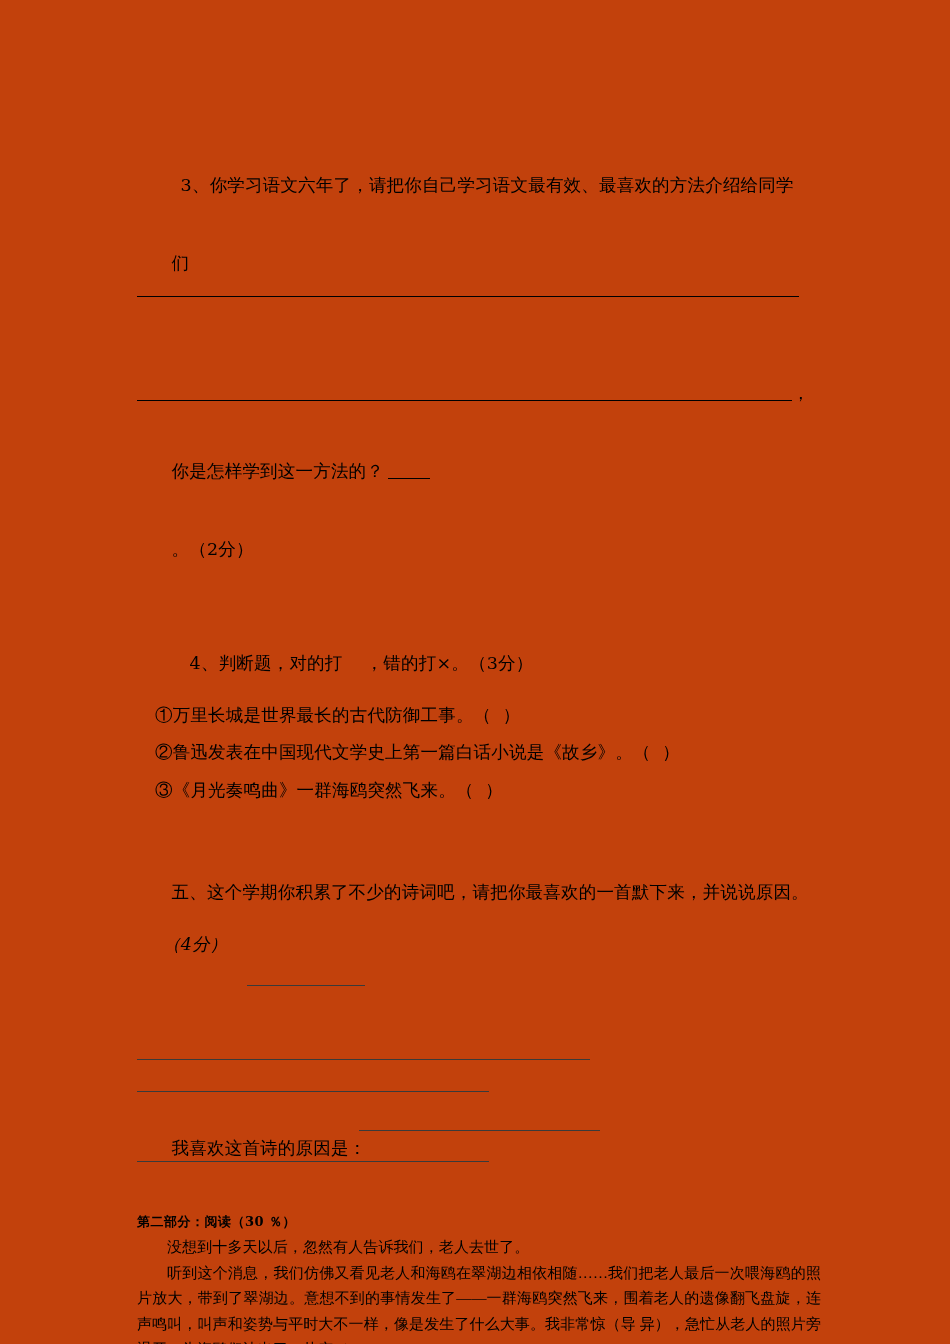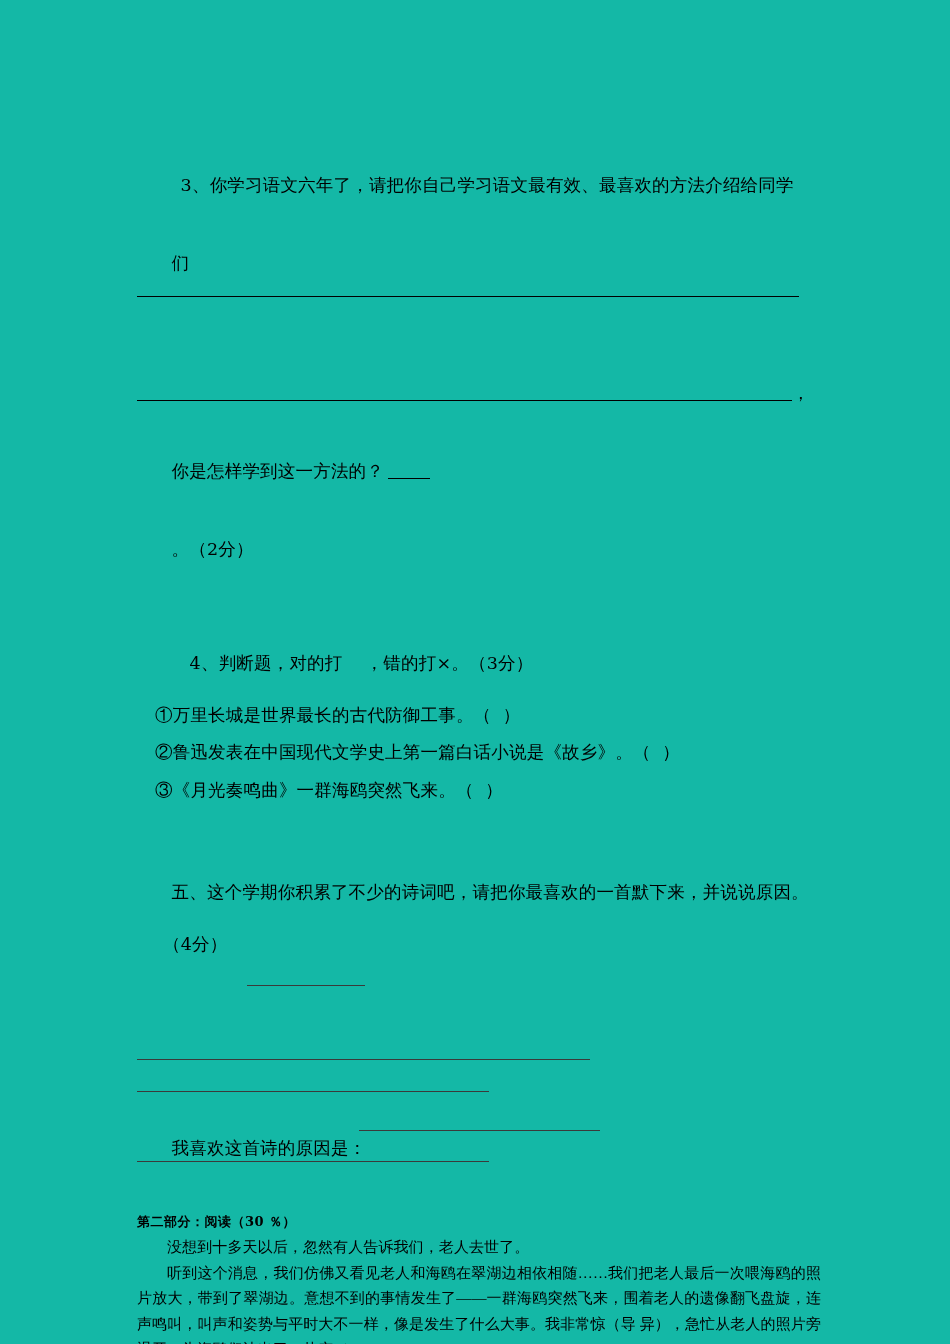--- a/index.html
+++ b/index.html
@@ -9,21 +9,21 @@
     background: #ffffff;
   }
   body {
     font-family: "DejaVu Serif", "Liberation Serif", serif;
     color: #000000;
   }
   #page {
     position: relative;
     width: 950px;
     height: 1344px;
-    background: #14b8a6;
+    background: #c2410c;
     overflow: hidden;
     box-sizing: border-box;
   }
   .sheet {
     position: absolute;
     left: 137px;
     top: 0;
     width: 684px;
   }
   
@@ -117,21 +117,21 @@
     <div style="height:11px" class="spacer"></div>
     <div class="q-line indent2">②鲁迅发表在中国现代文学史上第一篇白话小说是《故乡》。（  ）</div>
     <div style="height:12px" class="spacer"></div>
     <div class="q-line indent2">③《月光奏鸣曲》一群海鸥突然飞来。（  ）</div>
 
     <div style="height:50px" class="spacer"></div>
 
     <div class="q-line" style="padding-left:0;">
       <span>五、</span><span>这个学期你积累了不少的诗词吧，请把你最喜欢的一首默下来，并说说原因。</span>
     </div>
-    <div class="q-line" style="padding-left:26px;">（4分）</div>
+    <div class="q-line" style="padding-left:26px;font-style:italic;">（4分）</div>
 
     <div style="height:22px" class="spacer"></div>
     <div style="position:relative;height:26px;">
       <div class="rule" style="position:absolute;left:110px;top:6px;width:118px;"></div>
     </div>
 
     <div style="height:46px" class="spacer"></div>
     <div style="position:relative;height:30px;">
       <div class="rule" style="position:absolute;left:0px;top:8px;width:453px;"></div>
     </div>

